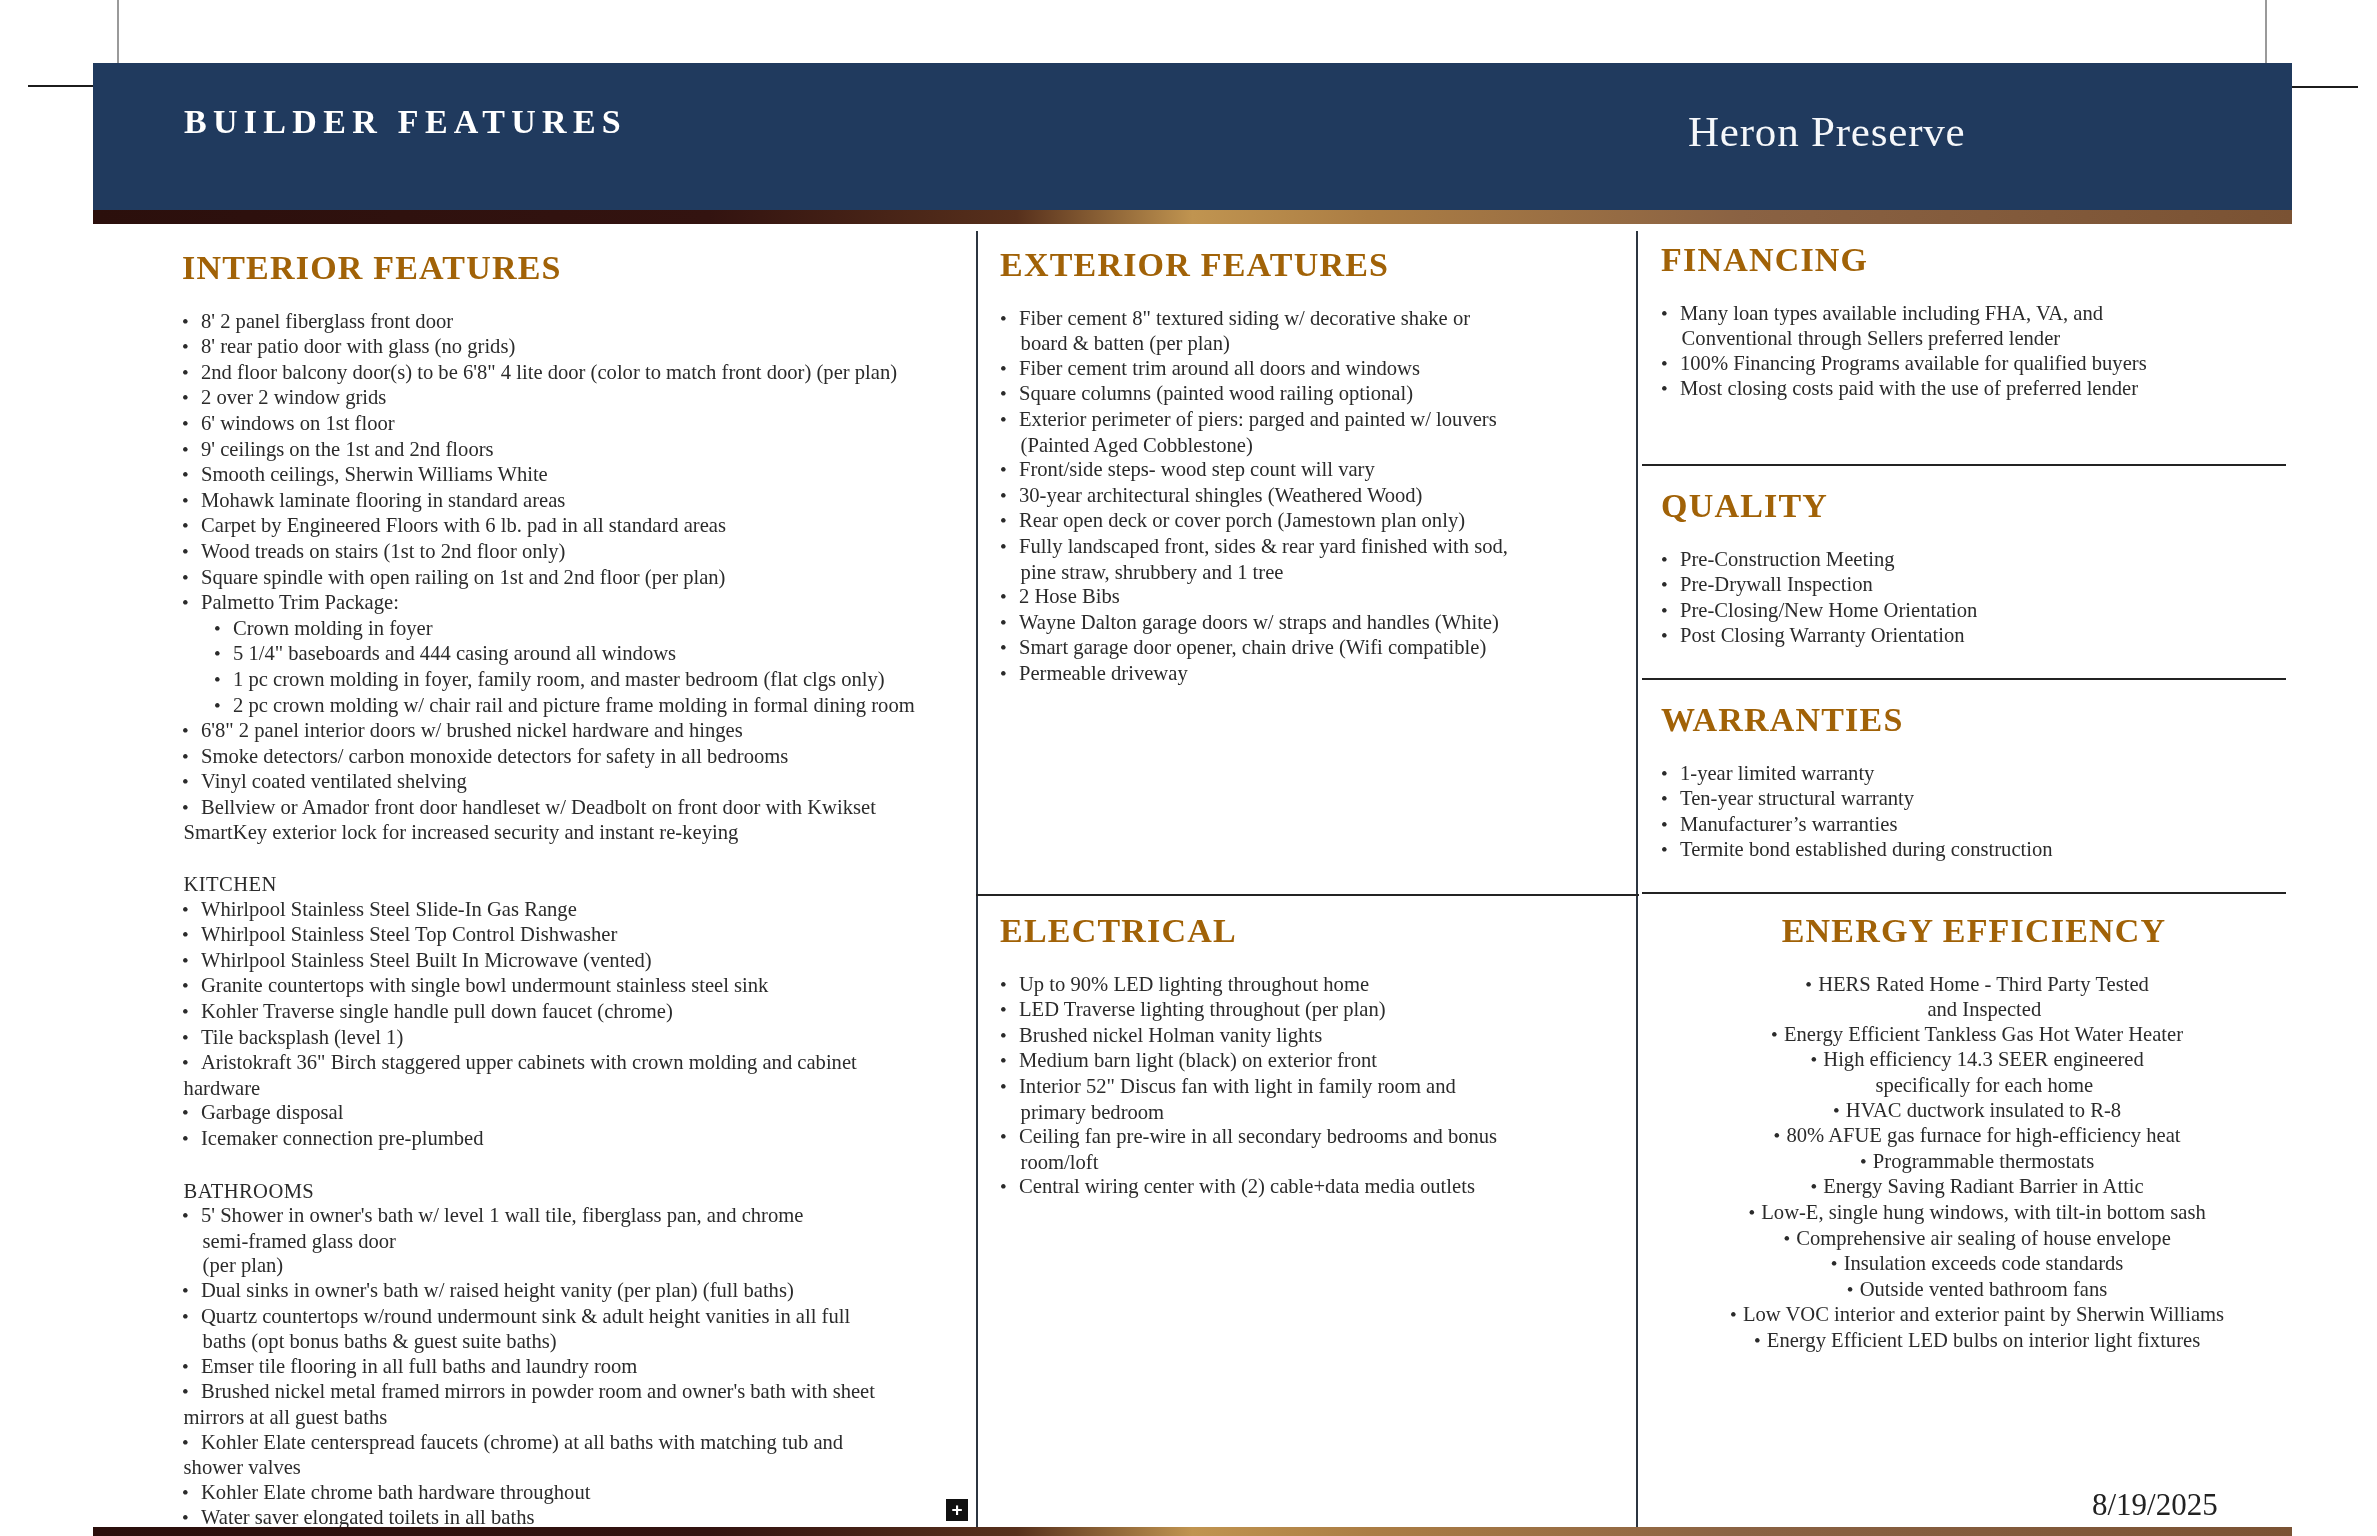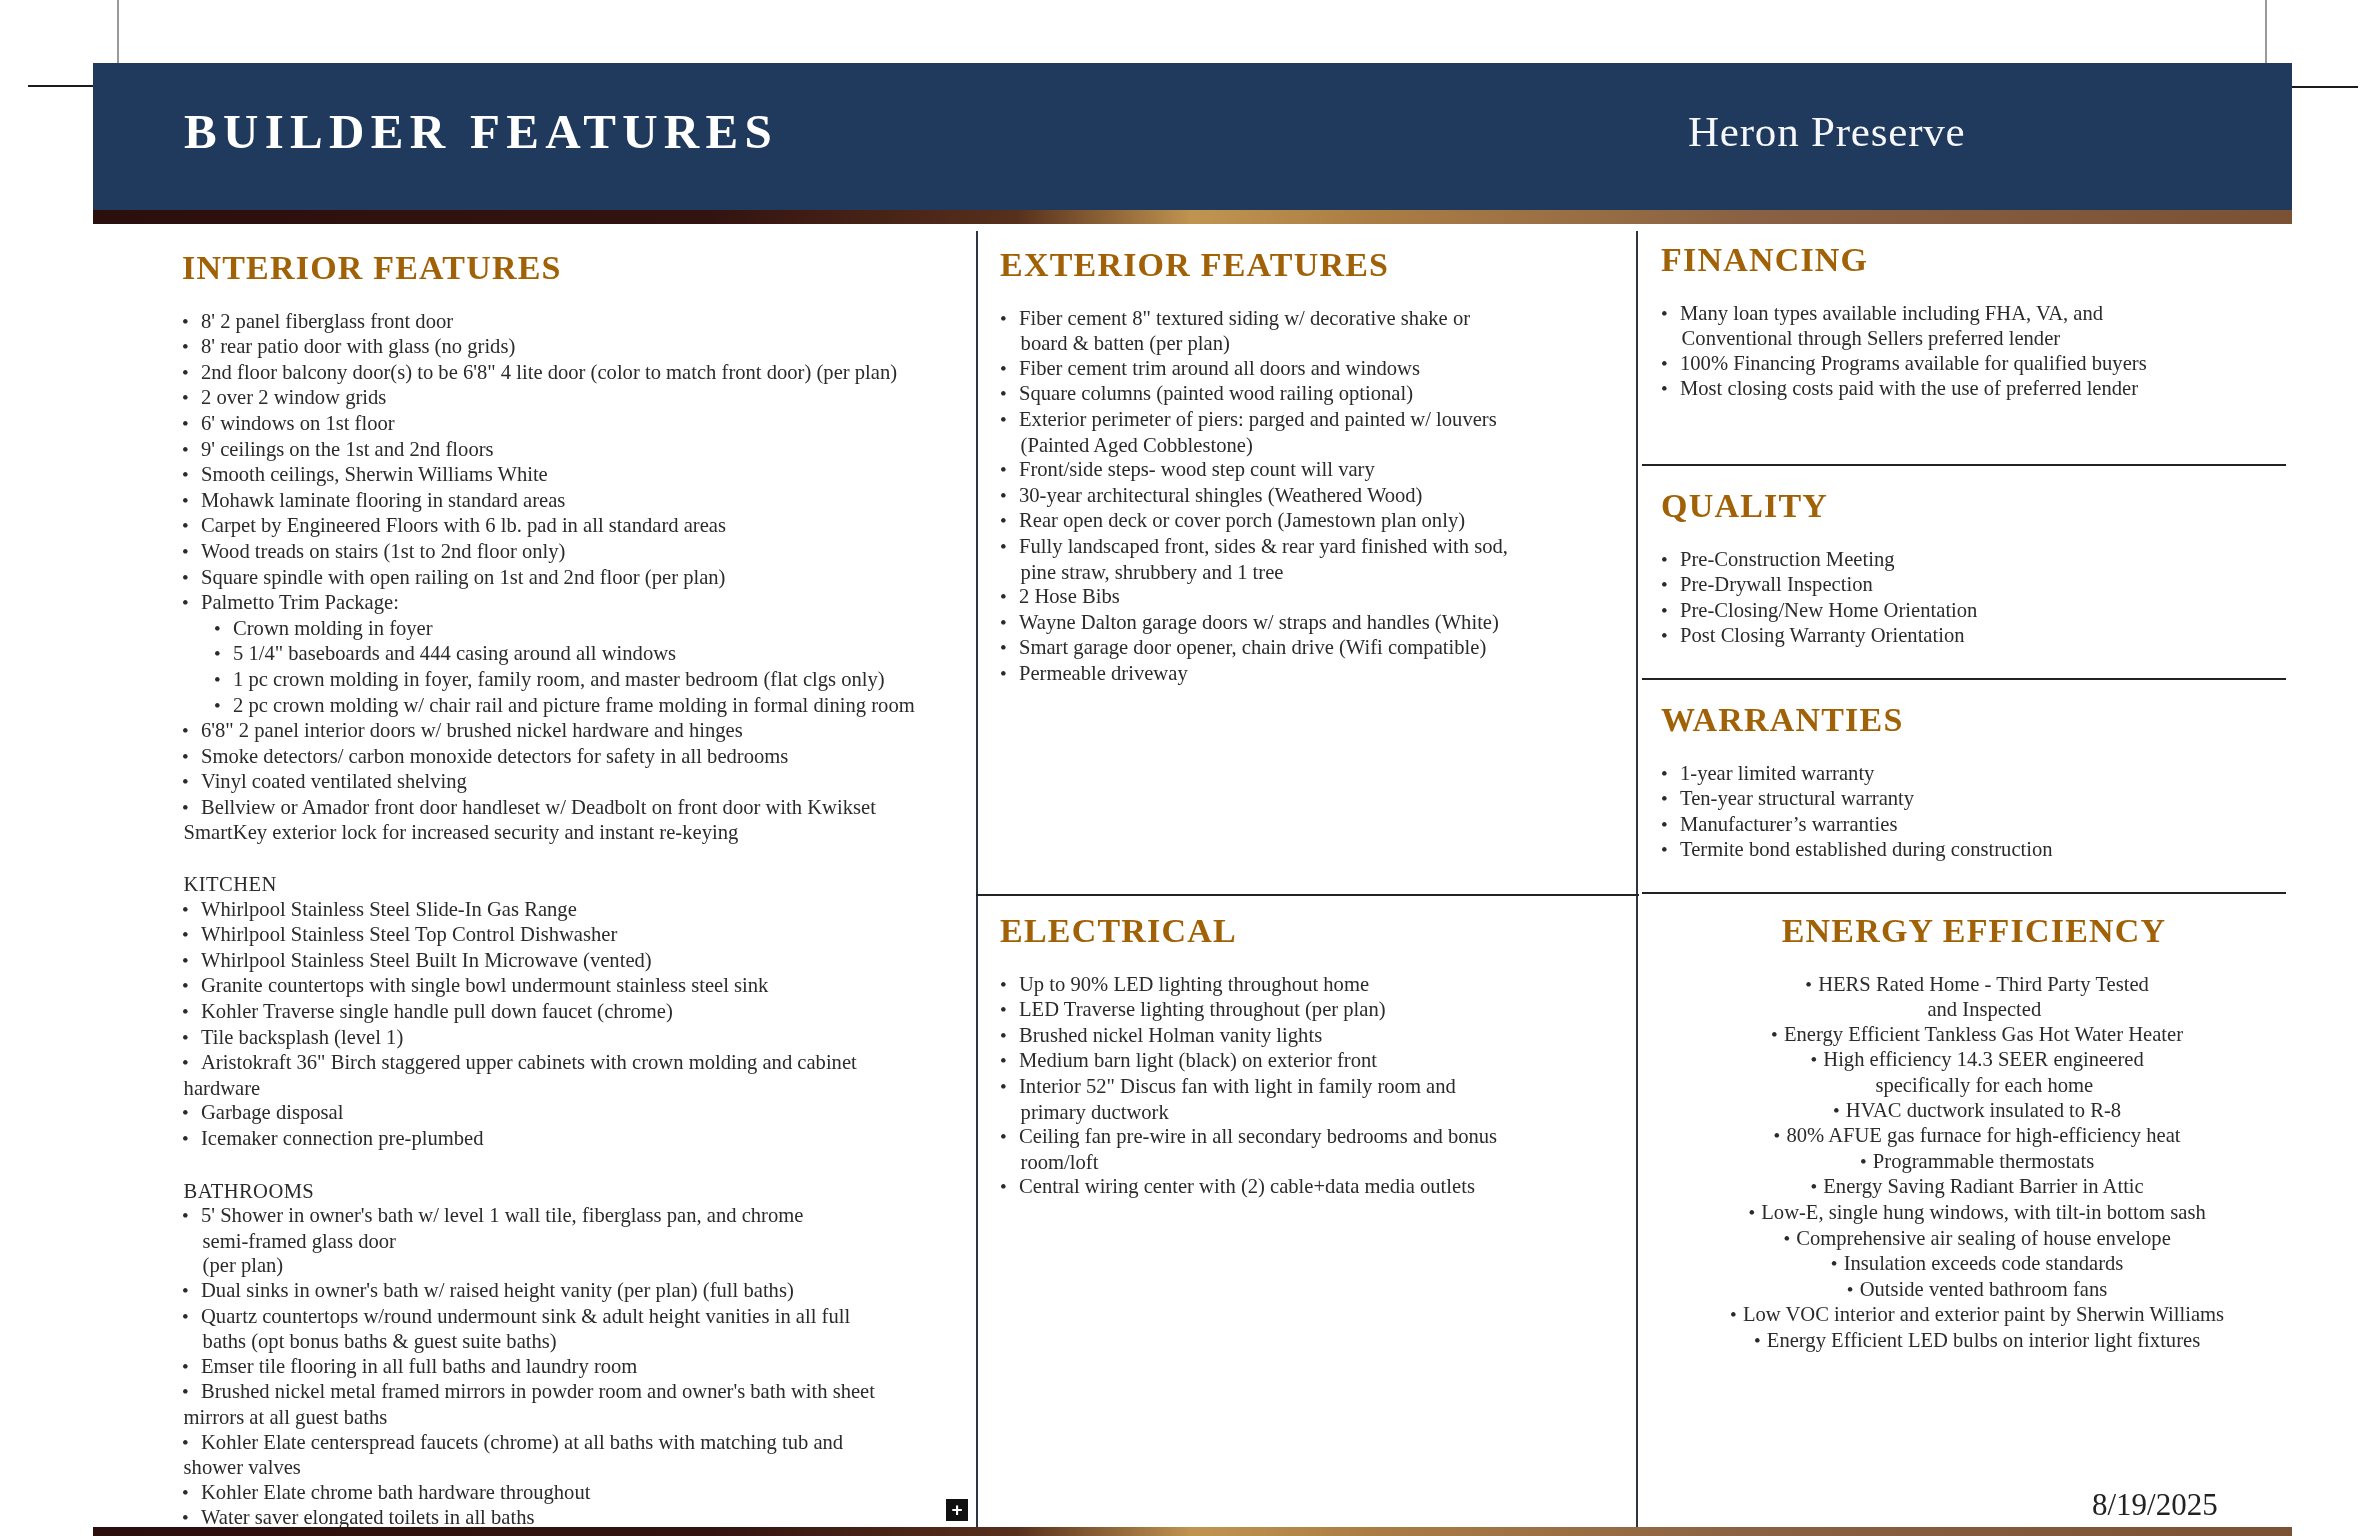--- a/index.html
+++ b/index.html
@@ -13,21 +13,21 @@
   .mark { position:absolute; }
   .mark-v { width:1.6px; height:73px; top:0; background:#9a9a9a; }
   .mark-h { height:2.4px; width:76px; background:#1c1c1c; }
   
   #header {
     position:absolute; left:93px; top:63px; width:2199px; height:147px;
     background:#203a5e;
   }
   #title {
     position:absolute; left:91px; top:40px;
-    font-size:49px; font-weight:bold; letter-spacing:6.3px; color:#ffffff;
+    font-size:34px; font-weight:bold; letter-spacing:6.3px; color:#ffffff;
     white-space:nowrap;
   }
   #community {
     position:absolute; left:1595px; top:44px;
     font-size:43px; font-weight:normal; letter-spacing:0.8px; color:#f5f7fa;
     white-space:nowrap;
   }
   .grad-bar {
     position:absolute; left:93px; width:2199px;
     background:linear-gradient(90deg,
@@ -165,21 +165,21 @@
       </div>
   </div>
   <div class="section" style="left:1000px; top:910px; width:634px;">
     <h2>ELECTRICAL</h2>
     <div>
         <div class="ln k-bullet"><span class="blt">•</span>Up to 90% LED lighting throughout home</div>
         <div class="ln k-bullet"><span class="blt">•</span>LED Traverse lighting throughout (per plan)</div>
         <div class="ln k-bullet"><span class="blt">•</span>Brushed nickel Holman vanity lights</div>
         <div class="ln k-bullet"><span class="blt">•</span>Medium barn light (black) on exterior front</div>
         <div class="ln k-bullet"><span class="blt">•</span>Interior 52" Discus fan with light in family room and</div>
-        <div class="ln k-cont">primary ductwork</div>
+        <div class="ln k-cont">primary bedroom</div>
         <div class="ln k-bullet"><span class="blt">•</span>Ceiling fan pre-wire in all secondary bedrooms and bonus</div>
         <div class="ln k-cont">room/loft</div>
         <div class="ln k-bullet"><span class="blt">•</span>Central wiring center with (2) cable+data media outlets</div>
       </div>
   </div>
 
   <div class="section" style="left:1661px; top:239px; width:626px;">
     <h2>FINANCING</h2>
     <div>
         <div class="ln k-bullet"><span class="blt">•</span>Many loan types available including FHA, VA, and</div>

